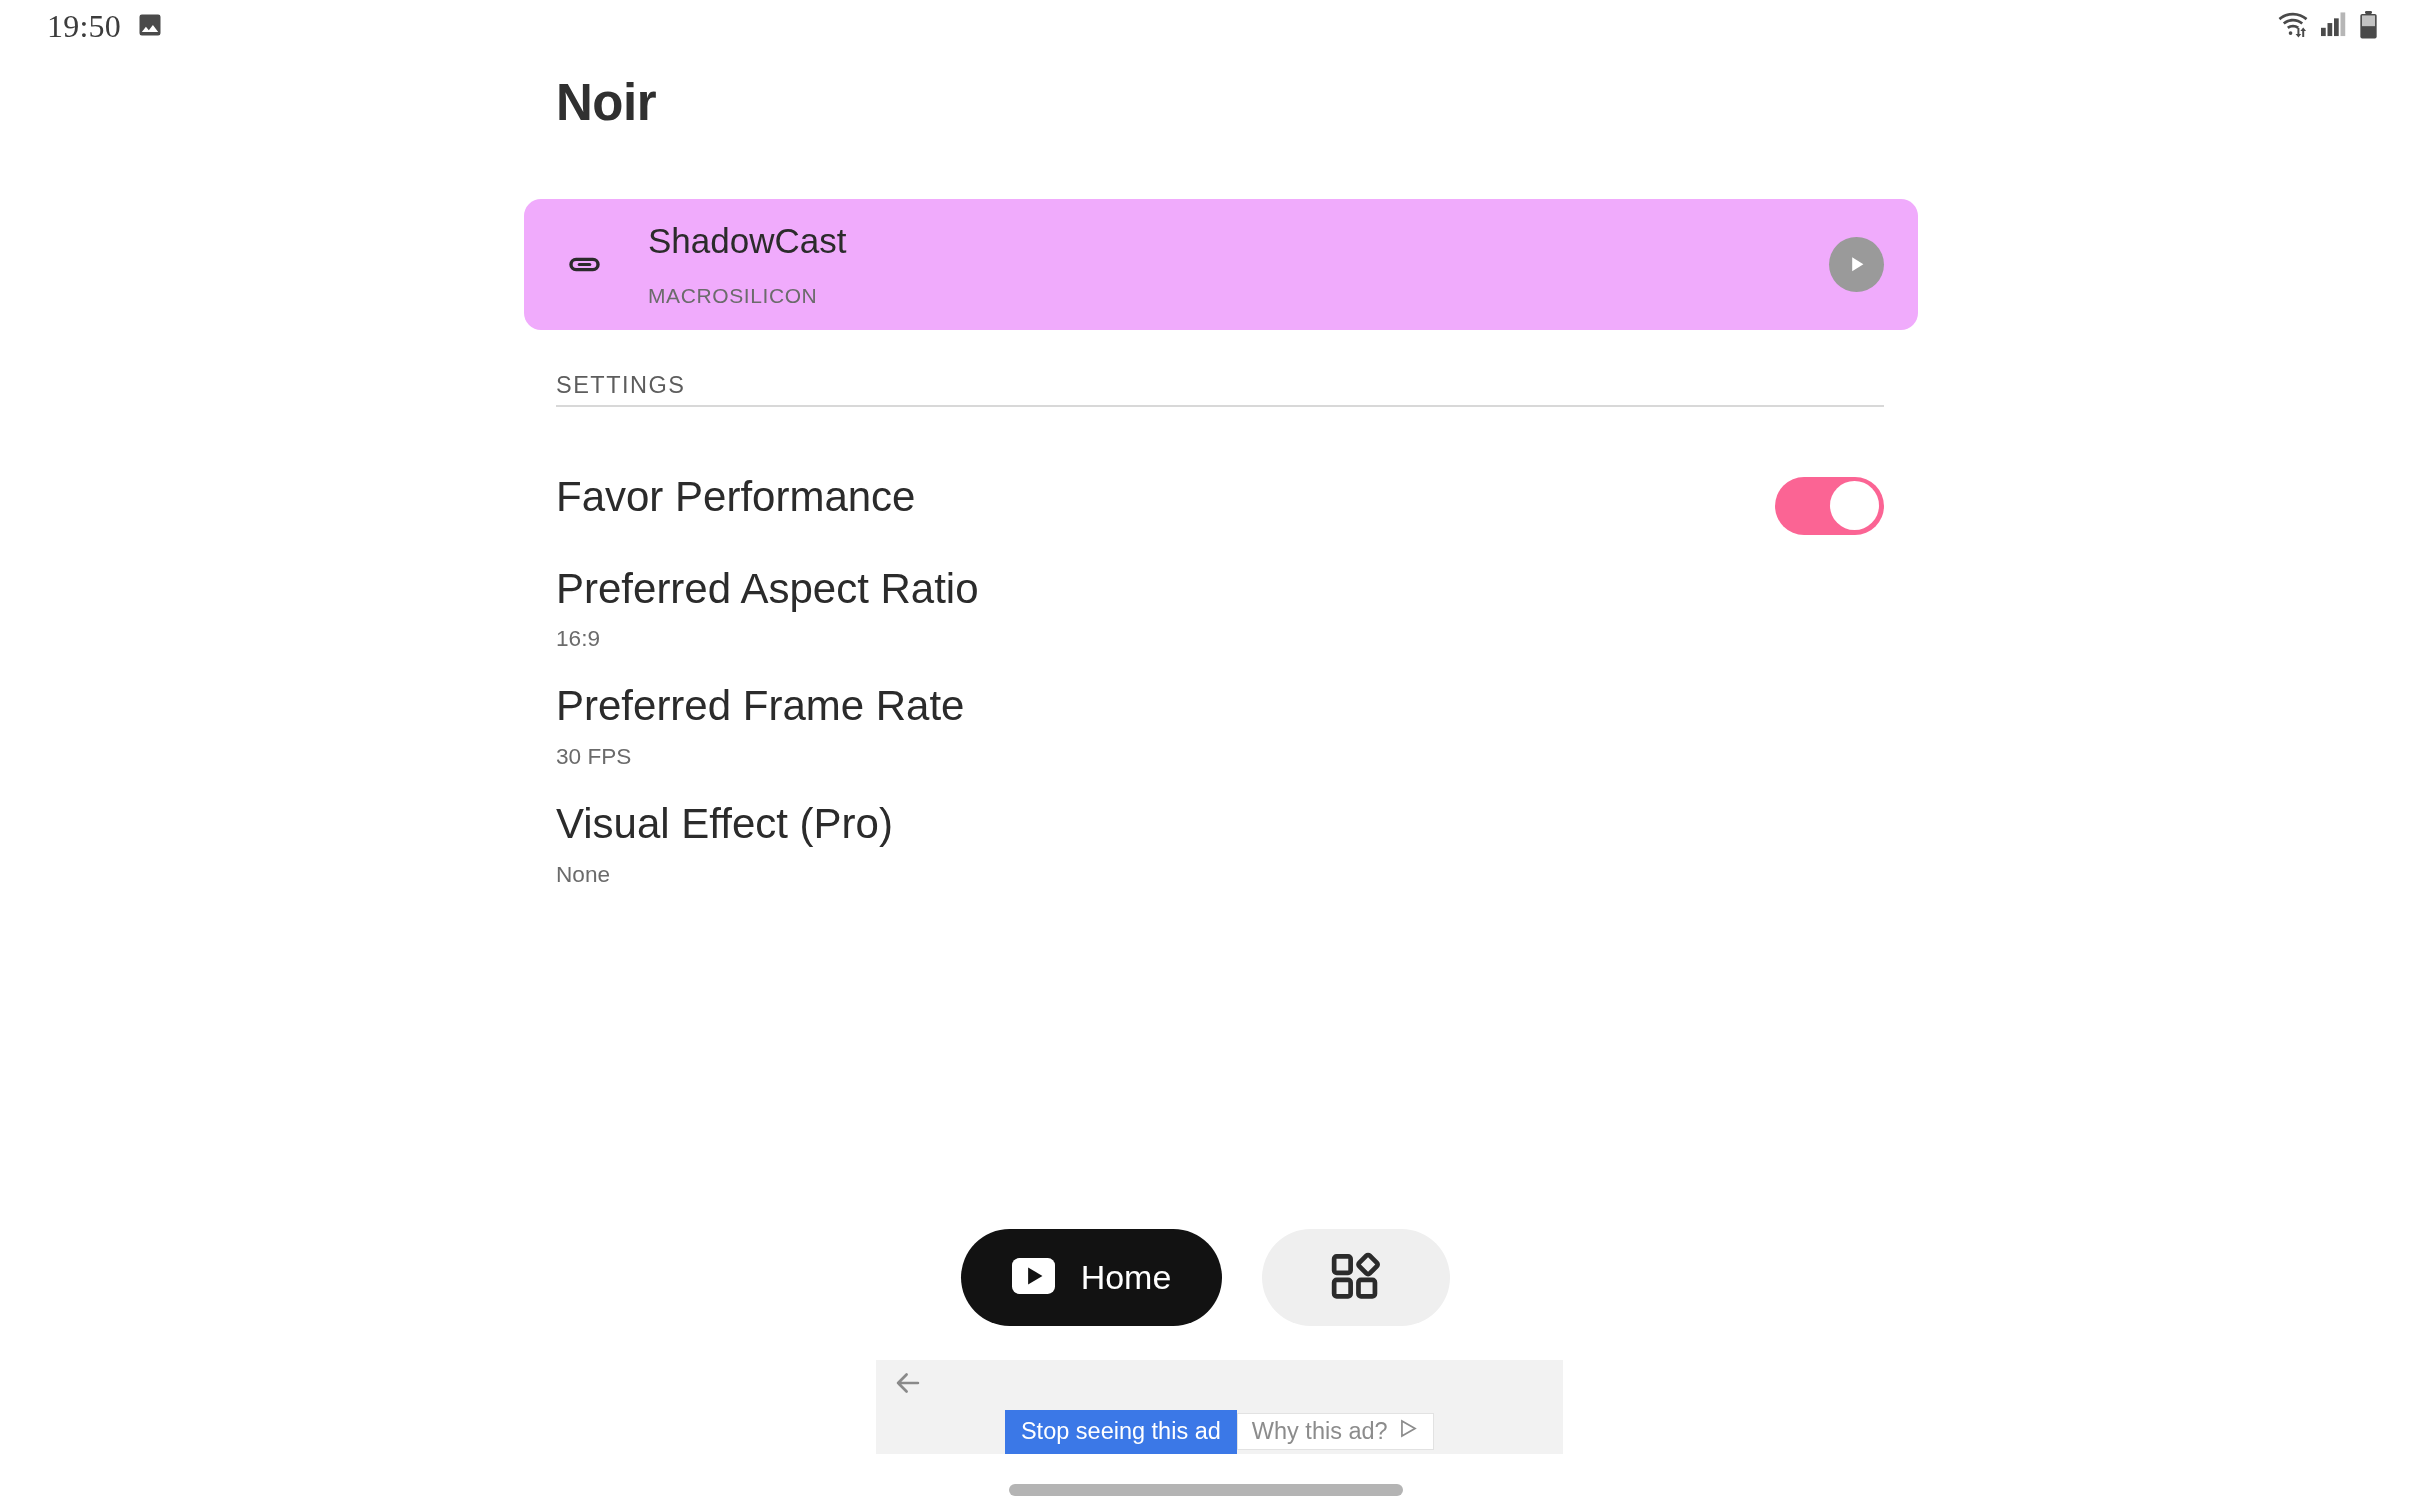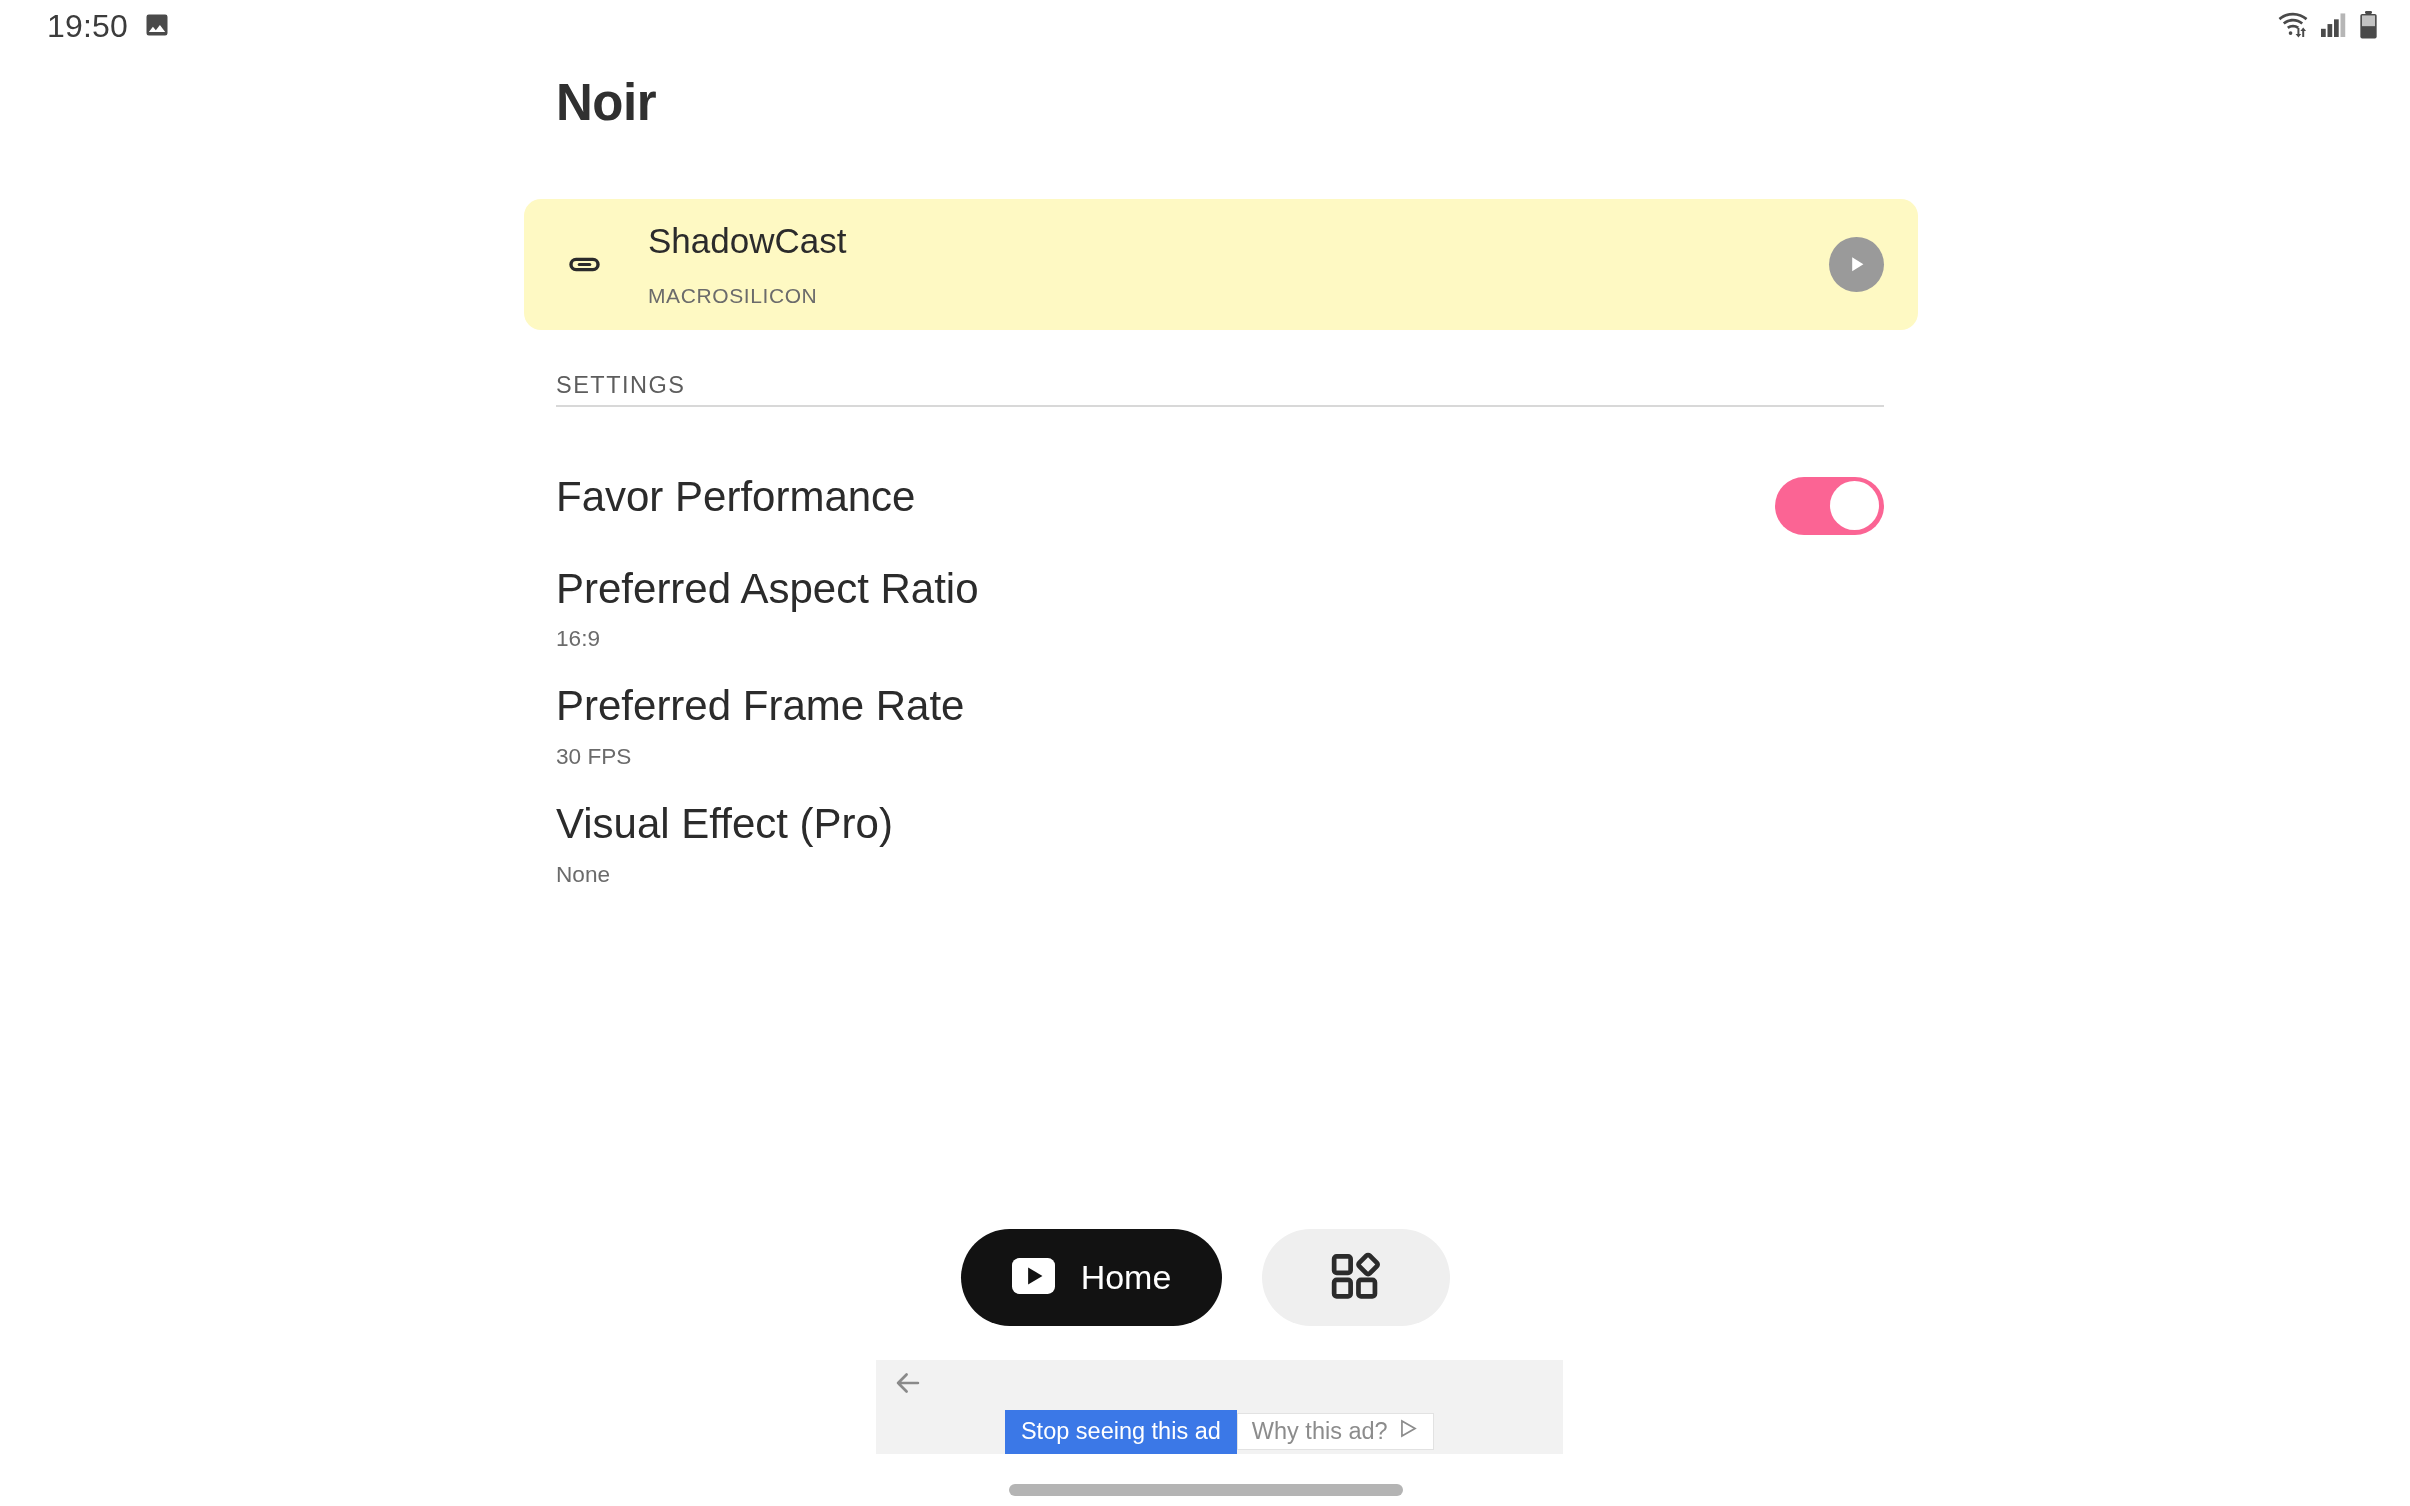--- a/index.html
+++ b/index.html
@@ -9,35 +9,36 @@
     font-family:"Liberation Sans", sans-serif;
     overflow:hidden;
   }
   .screen { position:relative; width:2411px; height:1507px; background:#fff; }
 
   
   .statusbar {
     position:absolute; top:0; left:0; width:2411px; height:53px;
     display:flex; align-items:center; justify-content:space-between;
     padding:0 32px 0 47px;
+    font-family:Liberation Serif, serif;
   }
   .sb-left { display:flex; align-items:center; gap:15px; }
   .sb-clock { font-size:32px; color:#3c3c3c; letter-spacing:0.2px; }
   .sb-right { display:flex; align-items:center; gap:11.3px; }
 
   
   .page-title {
     position:absolute; left:556px; top:73px;
     font-size:51px; font-weight:bold; color:#303030; letter-spacing:-0.5px;
   }
 
   
   .device-card {
     position:absolute; left:524px; top:199px; width:1394px; height:131px;
-    background:#fef9c3; border-radius:17px;
+    background:#f0abfc; border-radius:17px;
     display:flex; align-items:center; padding:0 34px 0 38px;
   }
   .device-icon { width:45px; height:45px; display:flex; align-items:center; justify-content:center; flex:0 0 auto; }
   .device-text { margin-left:41px; flex:1 1 auto; }
   .device-name { font-size:35px; color:#2b2b2b; line-height:1.15; }
   .device-sub { font-size:21px; color:#6b6b6b; letter-spacing:0.6px; margin-top:23px; }
   .play-circle {
     width:55px; height:55px; border-radius:50%; background:#9a9a9a;
     display:flex; align-items:center; justify-content:center; flex:0 0 auto;
   }

